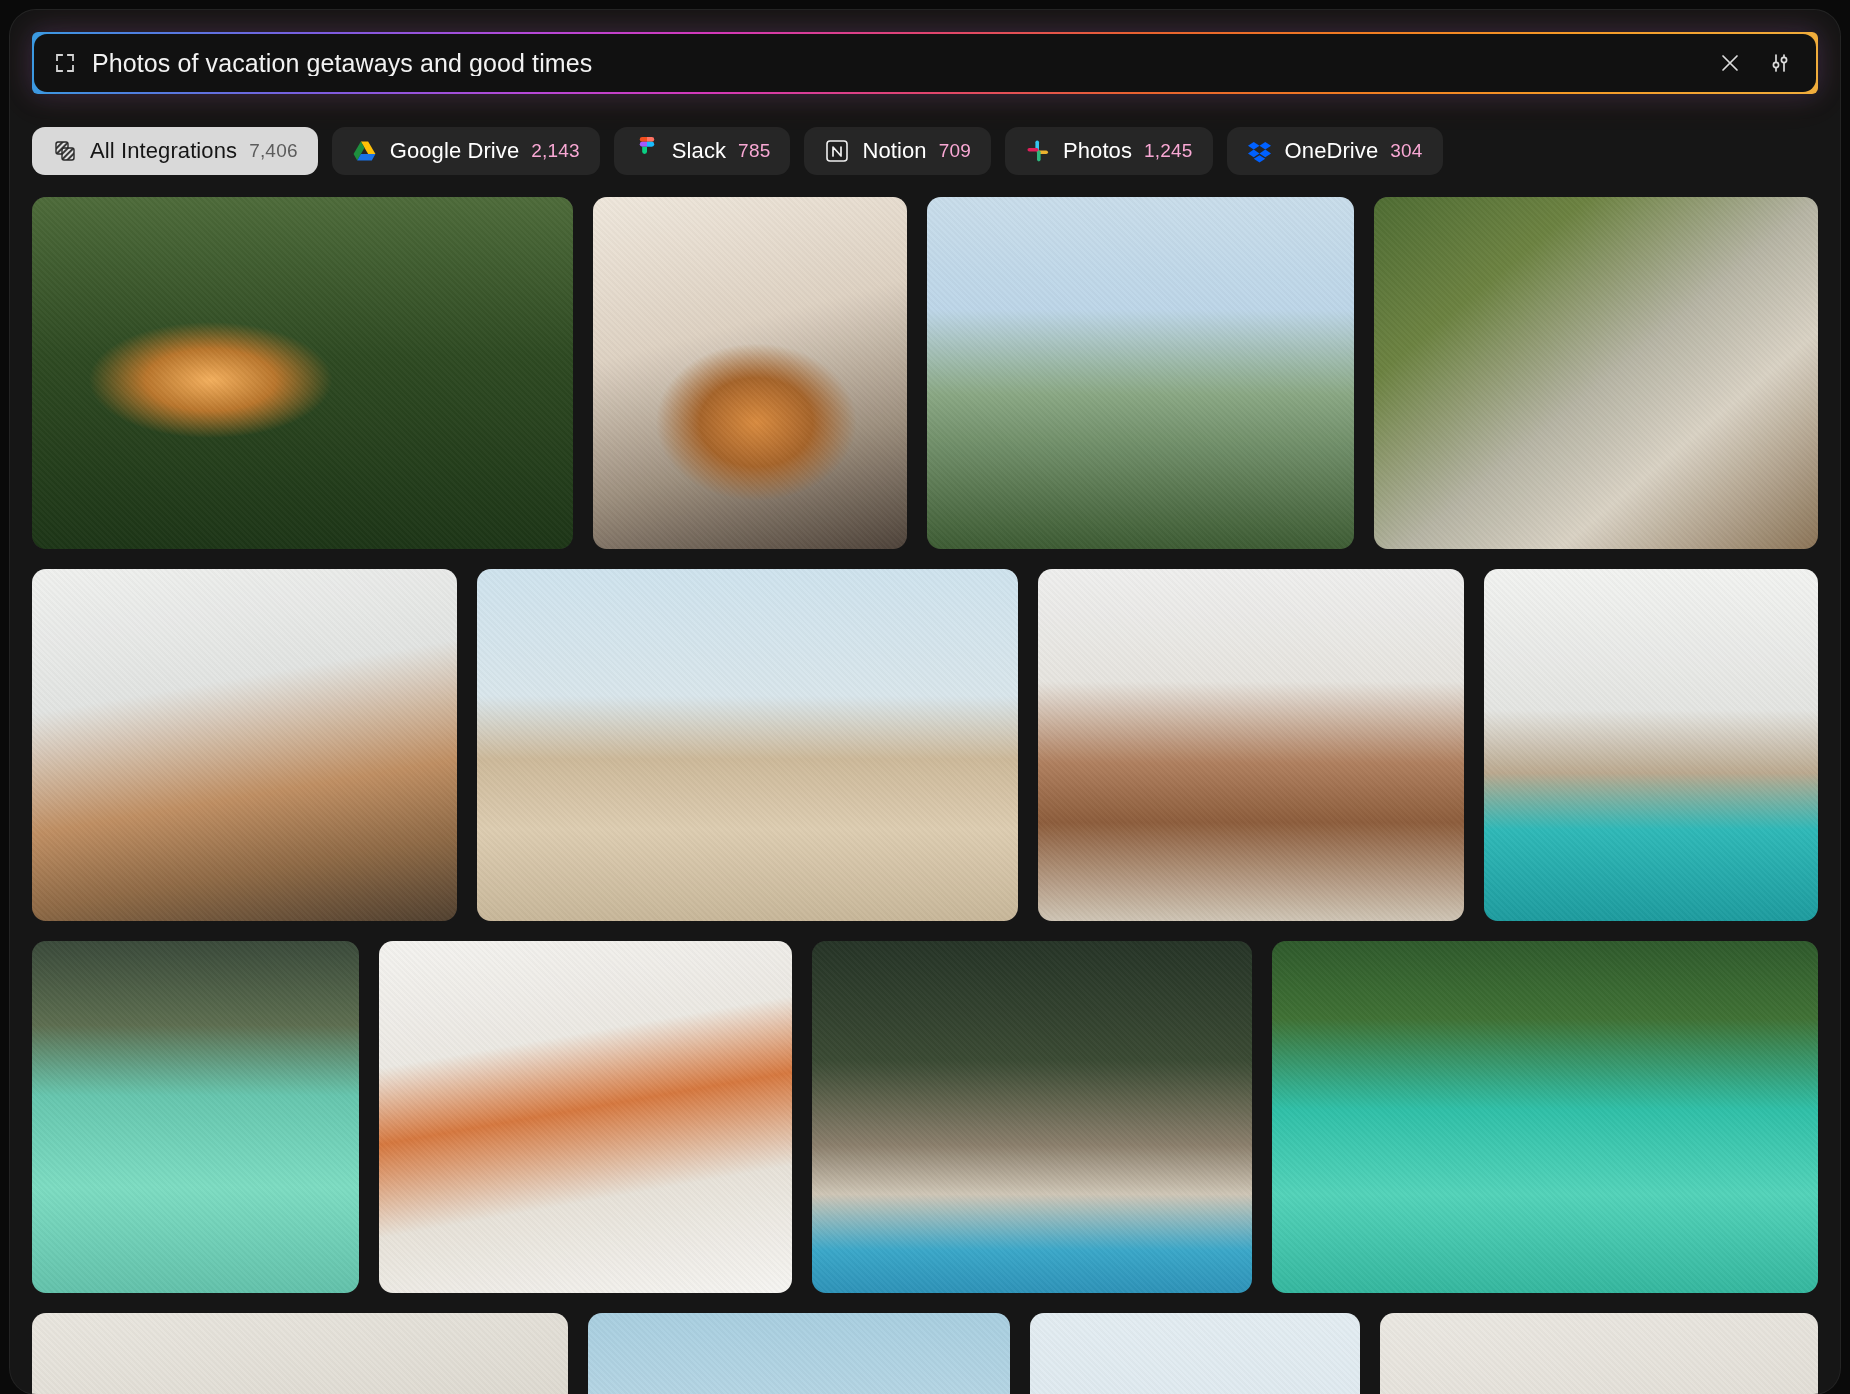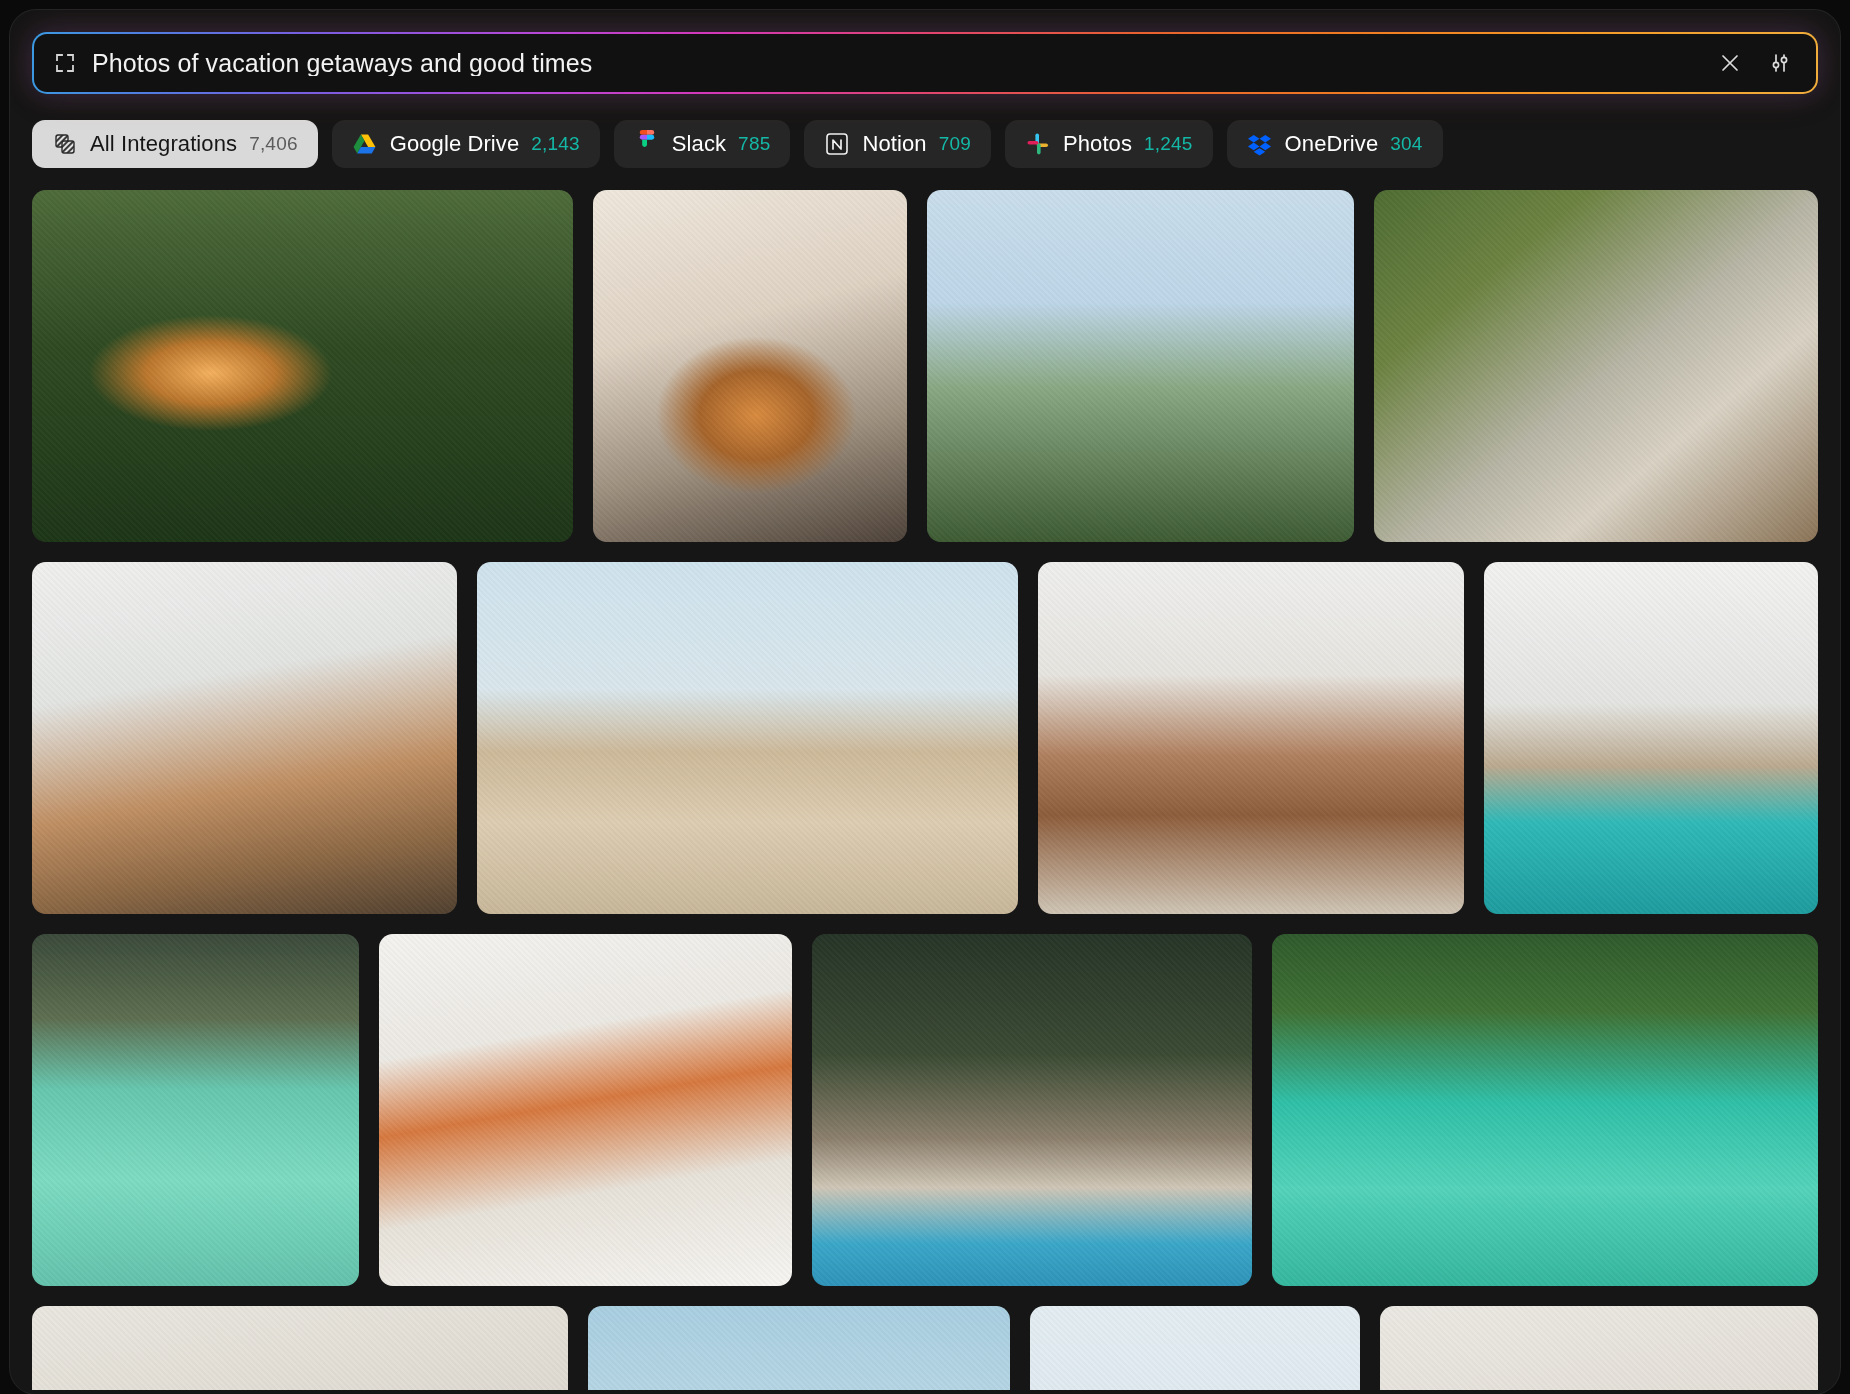--- a/index.html
+++ b/index.html
@@ -22,21 +22,21 @@
     border-radius: 26px;
     overflow: hidden;
     box-shadow: 0 0 0 1px #242424;
   }
 
   
   .search-wrap {
     position: relative;
     margin: 22px 22px 0 22px;
     height: 62px;
-    border-radius: 15px;
+    border-radius: 6px;
     padding: 2px;
     background: linear-gradient(95deg,
         #3b9ae1 0%,
         #4f7fe0 6%,
         #7b5de0 16%,
         #b648d8 28%,
         #d338b9 38%,
         #e0446f 50%,
         #e8622f 62%,
         #f07c22 74%,
@@ -77,21 +77,21 @@
     display: flex; align-items: center; justify-content: center;
     border-radius: 9px;
     cursor: pointer;
   }
 
   
   .tabs {
     display: flex;
     align-items: center;
     gap: 14px;
-    margin: 26px 22px 0 22px;
+    margin: 33px 22px 0 22px;
     height: 48px;
   }
   .tab {
     display: flex;
     align-items: center;
     gap: 12px;
     height: 48px;
     padding: 0 20px;
     border-radius: 13px;
     background: #262626;
@@ -100,21 +100,21 @@
     flex: 0 0 auto;
   }
   .tab.active { background: #d9d9d9; }
   .tab .tab-label {
     font-size: 22px;
     color: #ffffff;
     letter-spacing: .1px;
   }
   .tab .tab-count {
     font-size: 19px;
-    color: #14b8a6;
+    color: #f9a8d4;
     letter-spacing: .2px;
   }
   .tab.active .tab-label { color: #161616; }
   .tab.active .tab-count { color: #5c5c5c; }
   .tab-icon {
     width: 26px; height: 26px;
     flex: 0 0 26px;
     display: flex; align-items: center; justify-content: center;
   }
   .tab-icon svg { display: block; }

